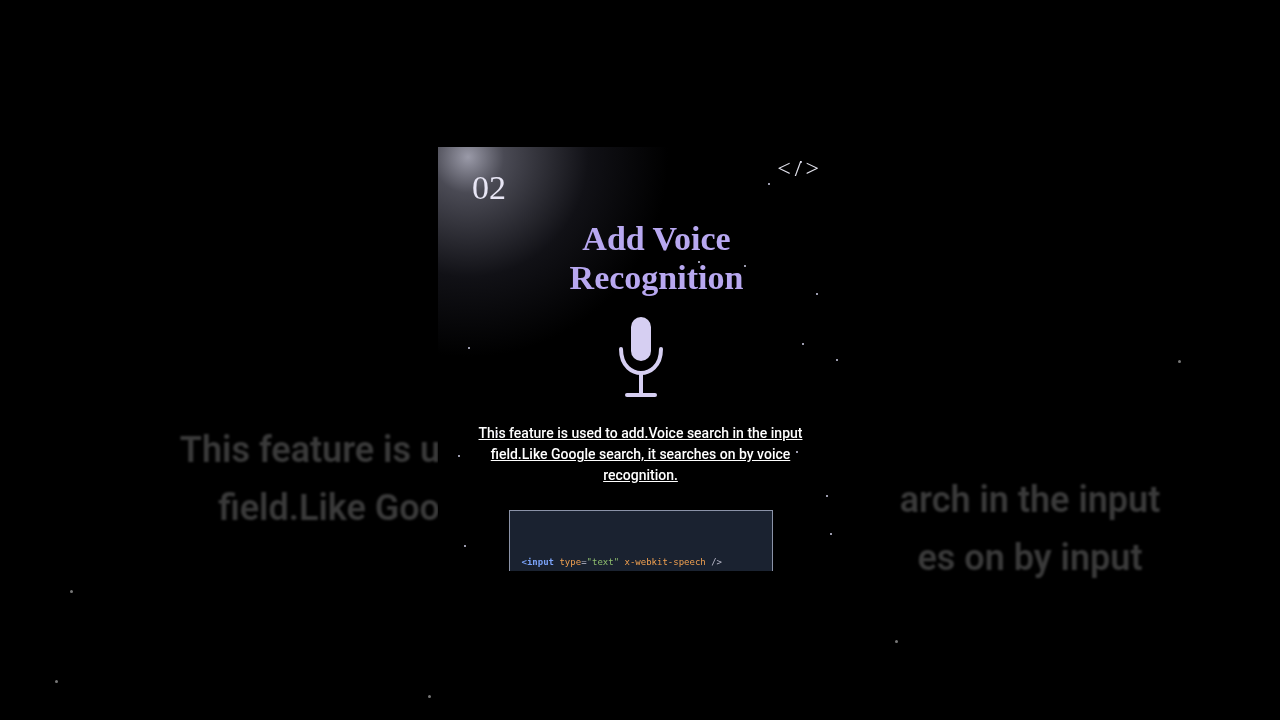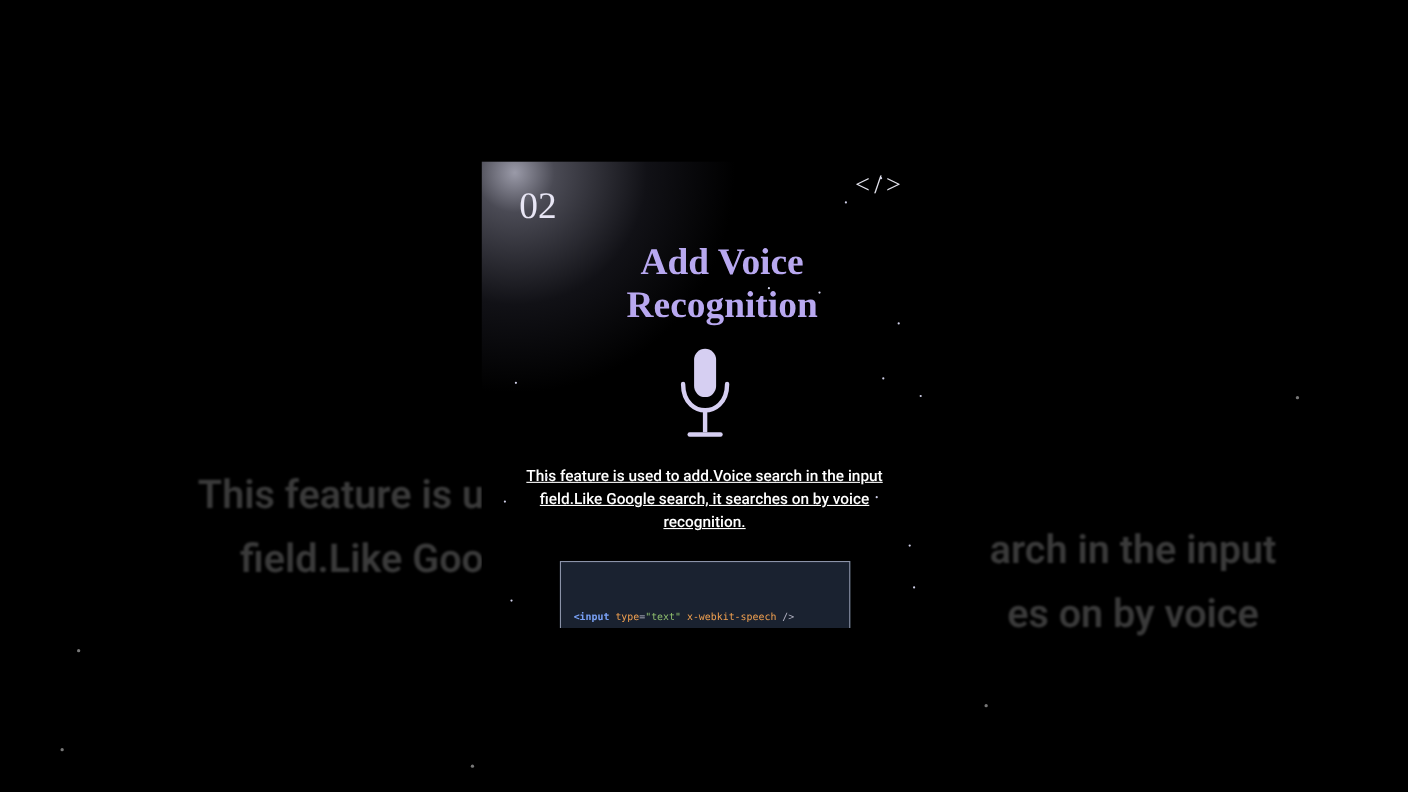--- a/index.html
+++ b/index.html
@@ -142,21 +142,21 @@
 <body>
 
 <div class="stage">
 
   <div class="bg-text bg-text-left">
     <span>This feature is u</span><br>
     <span>field.Like Goo</span>
   </div>
   <div class="bg-text bg-text-right">
     <span>arch in the input</span><br>
-    <span>es on by voice</span>
+    <span>es on by input</span>
   </div>
 
   <div class="bg-dots">
     <div class="dot" style="left:70px; top:590px"></div>
     <div class="dot" style="left:55px; top:680px"></div>
     <div class="dot" style="left:428px; top:695px"></div>
     <div class="dot" style="left:895px; top:640px"></div>
     <div class="dot" style="left:1178px; top:360px"></div>
   </div>
 

